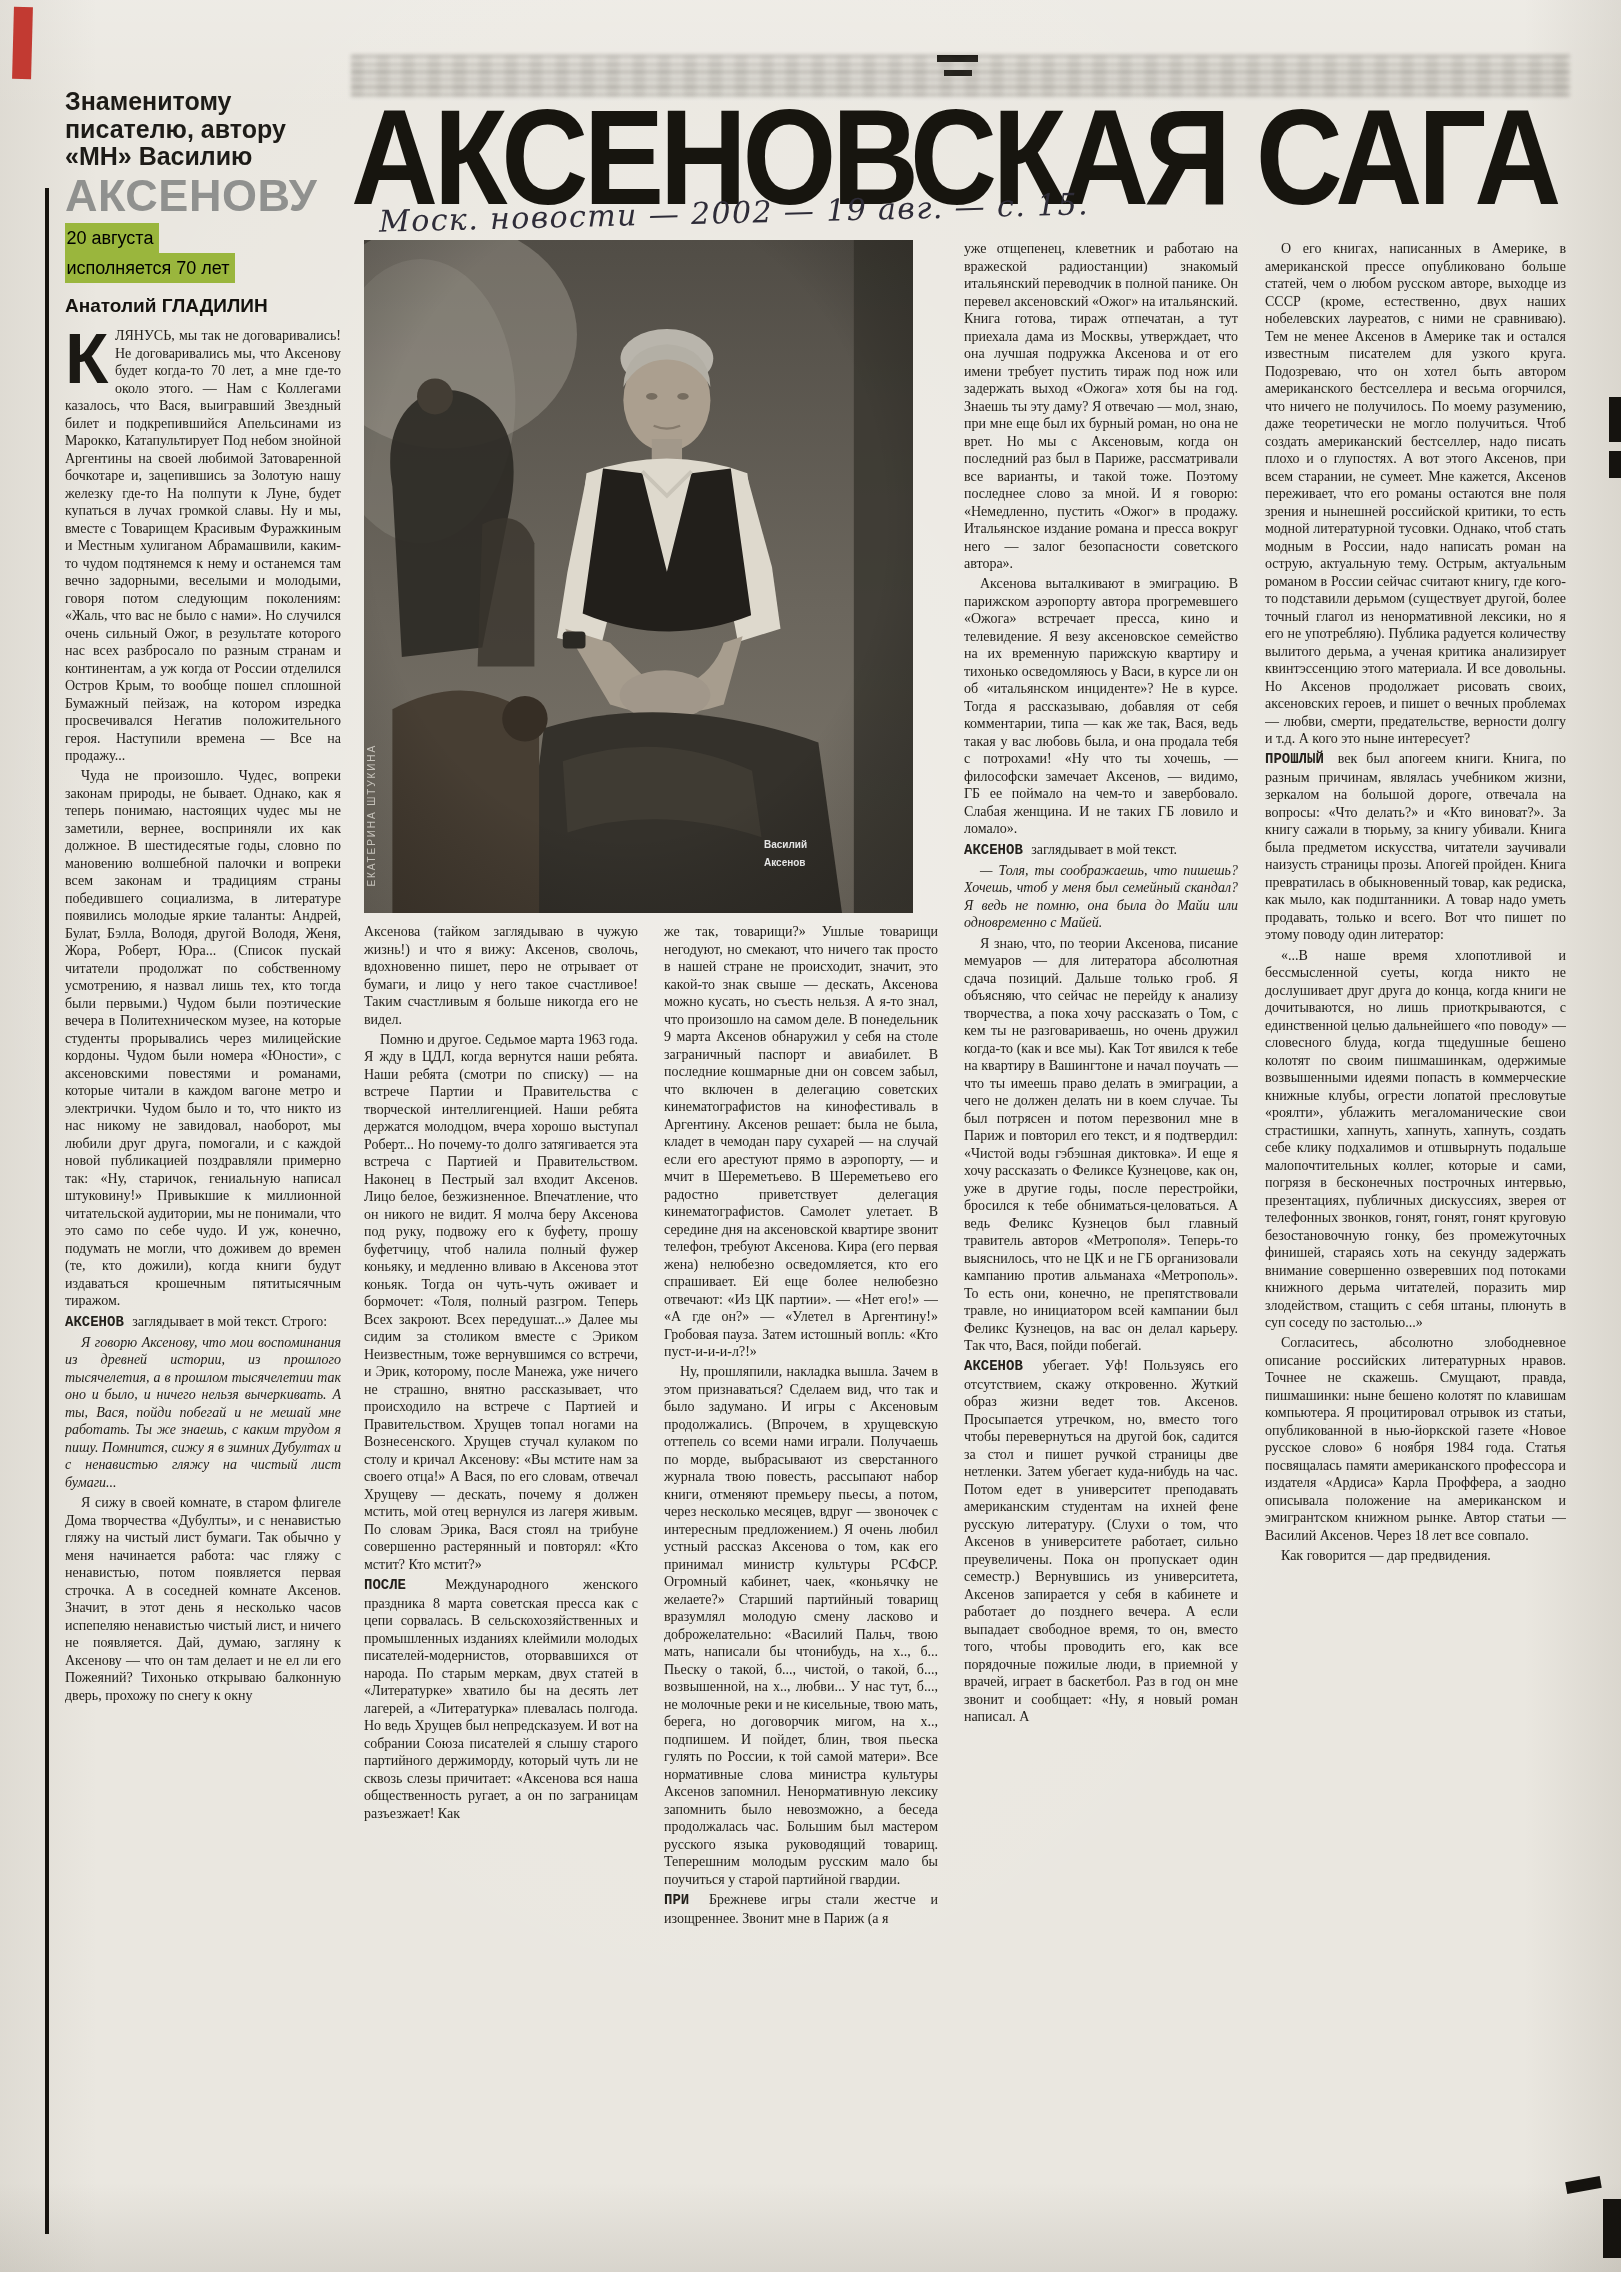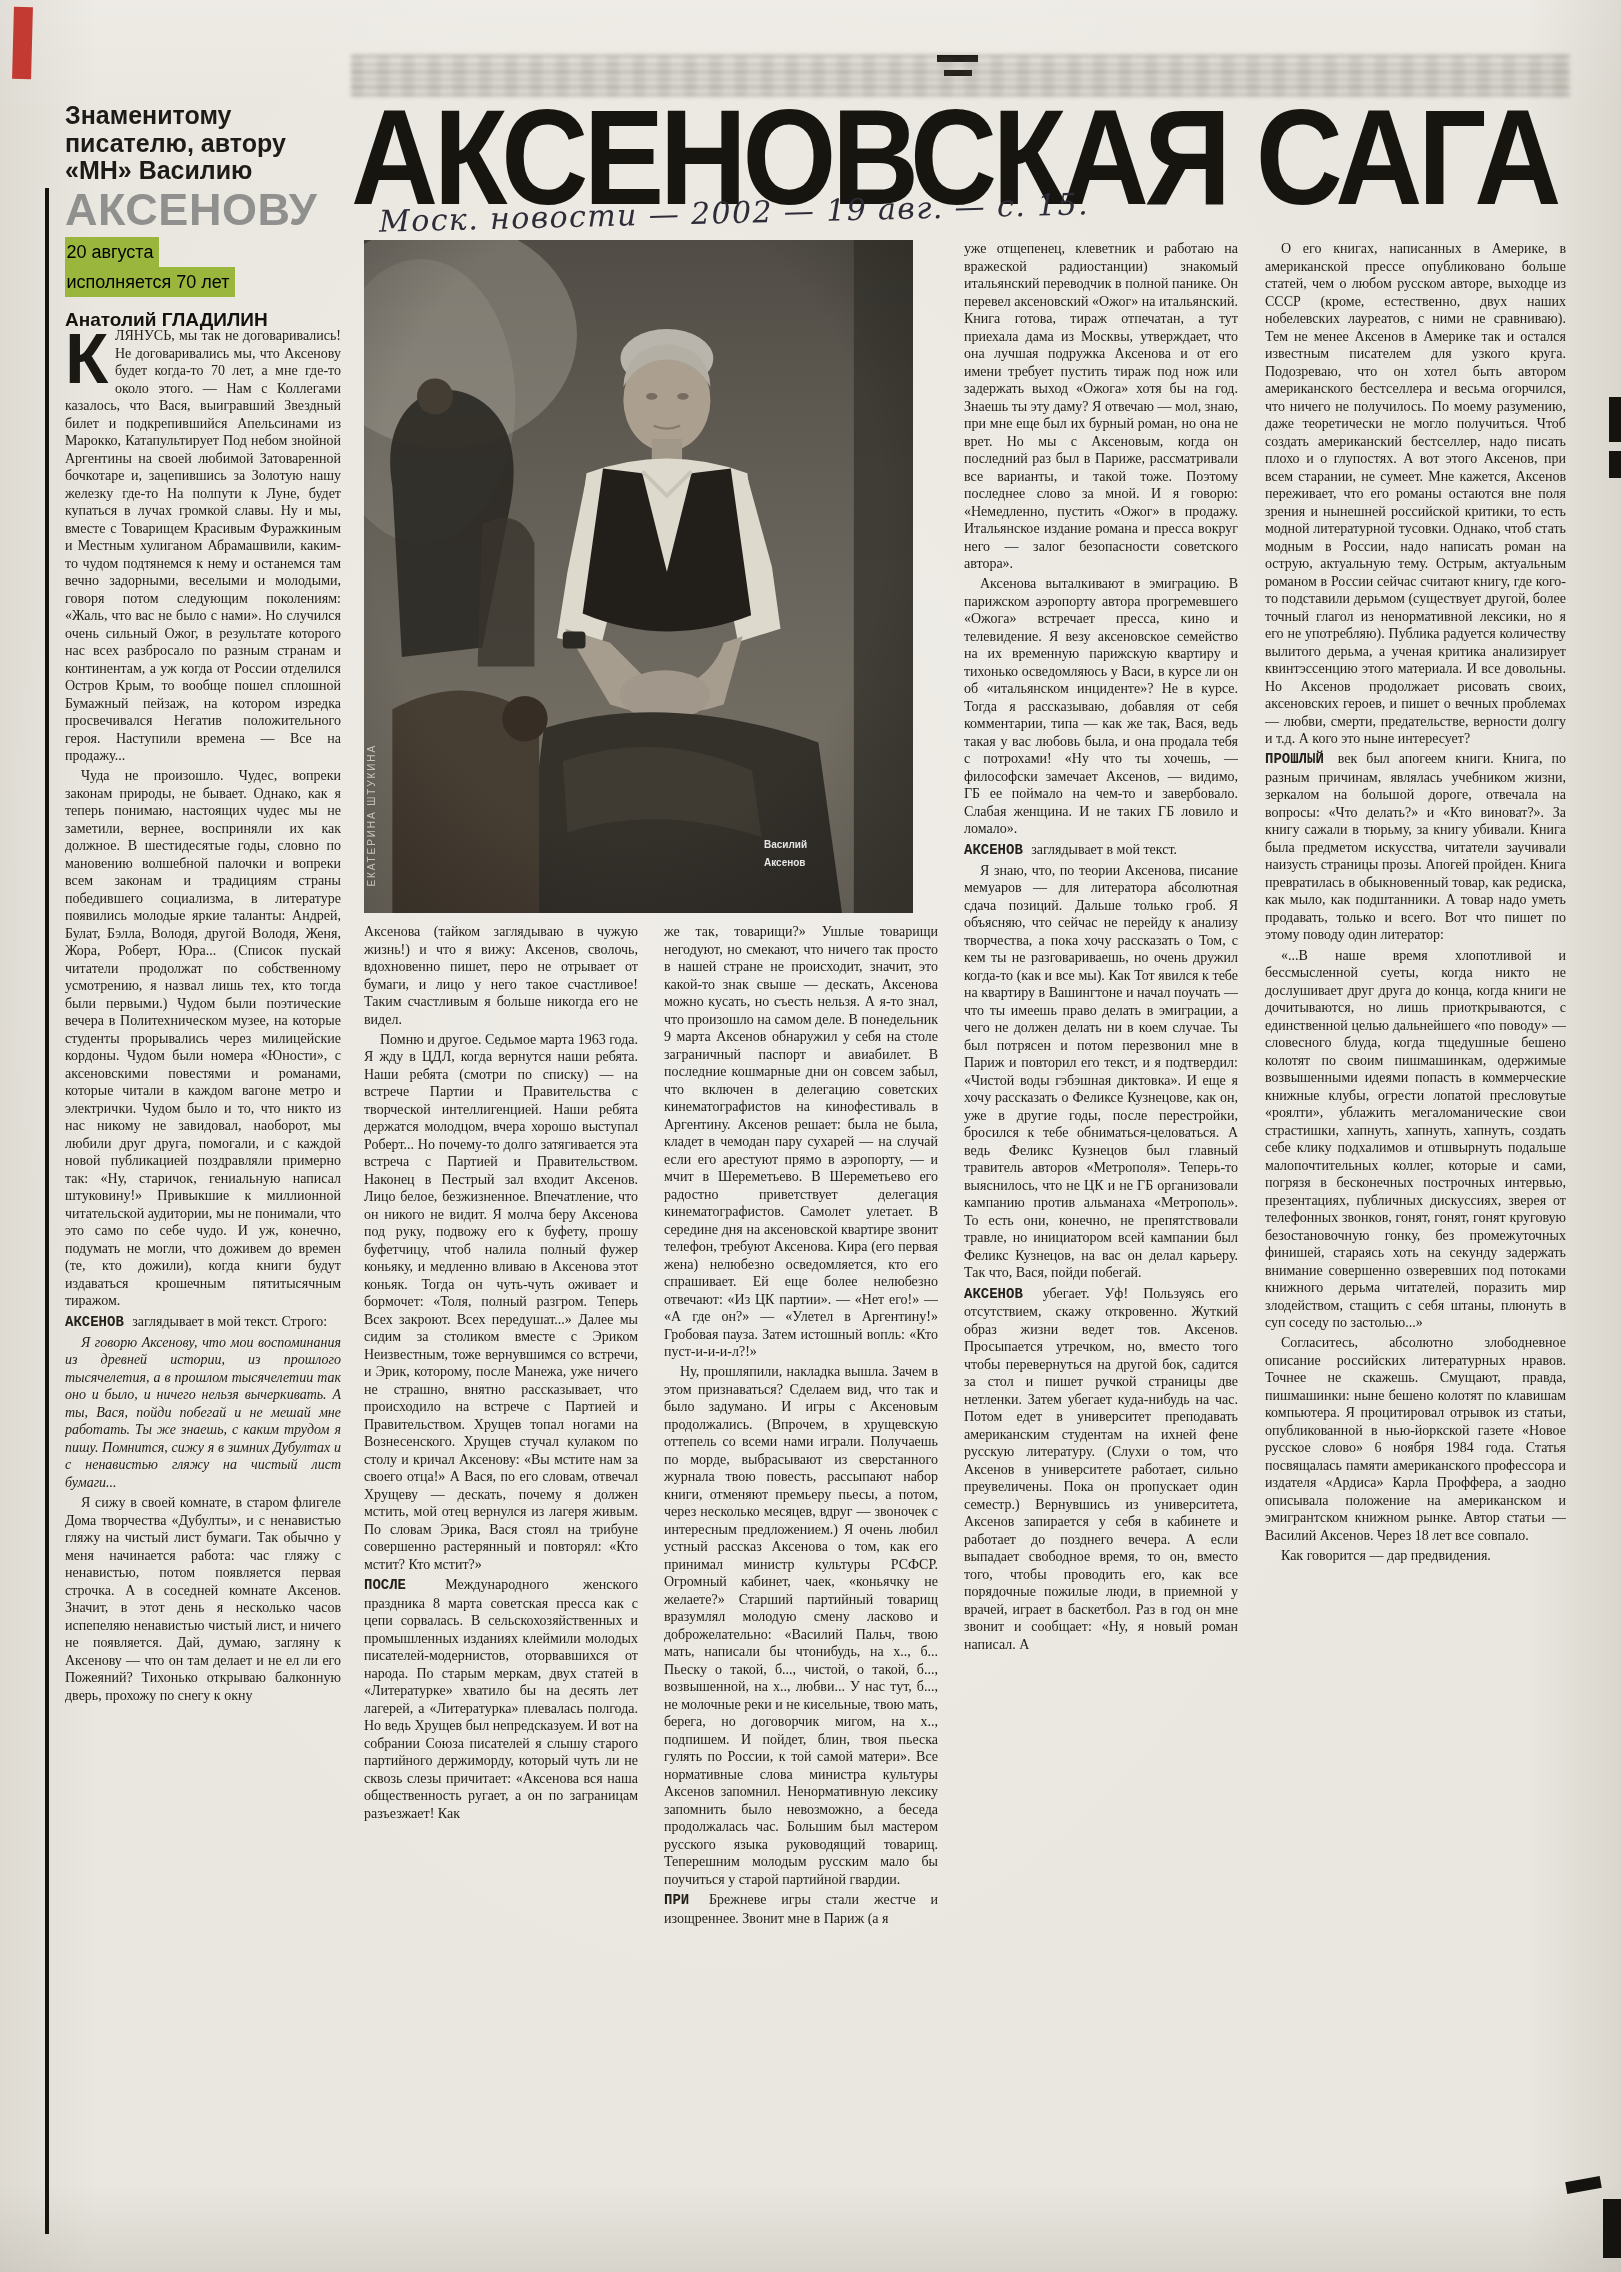--- a/index.html
+++ b/index.html
@@ -27,21 +27,21 @@
   .mark-b1{left:1566px;top:2179px;width:35px;height:12.3px;transform:rotate(-10deg);}
   .mark-b2{left:1603px;top:2199px;width:19px;height:59px;}
   .texture{position:absolute;left:351px;top:55px;width:1219px;height:42px;
     background:
       repeating-linear-gradient(180deg, rgba(70,66,58,.40) 0 3.3px, rgba(216,212,202,.10) 3.3px 7.6px),
       repeating-linear-gradient(90deg, rgba(70,66,58,.12) 0 12.3px, rgba(0,0,0,0) 12.3px 25.6px);
     filter:blur(1.9px);opacity:.8;}
 
   
   .masthead{position:absolute;left:65px;top:88px;width:284px;color:#1d1b17;
-    font-family:"Liberation Sans", sans-serif;margin-top:14px;}
+    font-family:"Liberation Sans", sans-serif;}
   .ded-line{font-weight:700;font-size:25px;line-height:27.5px;}
   .big-name{font-weight:700;font-size:45px;line-height:47px;color:var(--name-gray,#90918f);
     letter-spacing:0.5px;margin:1.9px 0 3.8px;}
   .date-line{display:inline-block;background:var(--accent-green,#9ab63d);
     font-weight:400;font-size:18px;line-height:29px;padding:0.5px 5.7px 0.5px 1.4px;color:#000000;}
   .author{margin-top:12.3px;font-weight:700;font-size:19px;color:#14120e;}
 
   
   .headline{position:absolute;left:351px;top:90px;margin:0;white-space:nowrap;
     font-family:"Liberation Sans", sans-serif;font-weight:700;
@@ -172,20 +172,21 @@
     </section>
   <section class="col c3">
       <p class="para noindent">же так, товарищи?» Ушлые товарищи негодуют, но смекают, что ничего так просто в нашей стране не происходит, значит, это какой-то знак свыше — дескать, Аксенова можно кусать, но съесть нельзя. А я-то знал, что произошло на самом деле. В понедельник 9 марта Аксенов обнаружил у себя на столе заграничный паспорт и авиабилет. В последние кошмарные дни он совсем забыл, что включен в делегацию советских кинематографистов на кинофестиваль в Аргентину. Аксенов решает: была не была, кладет в чемодан пару сухарей — на случай если его арестуют прямо в аэропорту, — и мчит в Шереметьево. В Шереметьево его радостно приветствует делегация кинематографистов. Самолет улетает. В середине дня на аксеновской квартире звонит телефон, требуют Аксенова. Кира (его первая жена) нелюбезно осведомляется, кто его спрашивает. Ей еще более нелюбезно отвечают: «Из ЦК партии». — «Нет его!» — «А где он?» — «Улетел в Аргентину!» Гробовая пауза. Затем истошный вопль: «Кто пуст-и-и-и-л?!»</p>
       <p class="para">Ну, прошляпили, накладка вышла. Зачем в этом признаваться? Сделаем вид, что так и было задумано. И игры с Аксеновым продолжались. (Впрочем, в хрущевскую оттепель со всеми нами играли. Получаешь по морде, выбрасывают из сверстанного журнала твою повесть, рассыпают набор книги, отменяют премьеру пьесы, а потом, через несколько месяцев, вдруг — звоночек с интересным предложением.) Я очень любил устный рассказ Аксенова о том, как его принимал министр культуры РСФСР. Огромный кабинет, чаек, «коньячку не желаете?» Старший партийный товарищ вразумлял молодую смену ласково и доброжелательно: «Василий Пальч, твою мать, написали бы чтонибудь, на х.., б... Пьеску о такой, б..., чистой, о такой, б..., возвышенной, на х.., любви... У нас тут, б..., не молочные реки и не кисельные, твою мать, берега, но договорчик мигом, на х.., подпишем. И пойдет, блин, твоя пьеска гулять по России, к той самой матери». Все нормативные слова министра культуры Аксенов запомнил. Ненормативную лексику запомнить было невозможно, а беседа продолжалась час. Большим был мастером русского языка руководящий товарищ. Теперешним молодым русским мало бы поучиться у старой партийной гвардии.</p>
       <p class="para noindent"><b class="lead">ПРИ </b>Брежневе игры стали жестче и изощреннее. Звонит мне в Париж (а я</p>
     </section>
   <section class="col c4">
       <p class="para noindent">уже отщепенец, клеветник и работаю на вражеской радиостанции) знакомый итальянский переводчик в полной панике. Он перевел аксеновский «Ожог» на итальянский. Книга готова, тираж отпечатан, а тут приехала дама из Москвы, утверждает, что она лучшая подружка Аксенова и от его имени требует пустить тираж под нож или задержать выход «Ожога» хотя бы на год. Знаешь ты эту даму? Я отвечаю — мол, знаю, при мне еще был их бурный роман, но она не врет. Но мы с Аксеновым, когда он последний раз был в Париже, рассматривали все варианты, и такой тоже. Поэтому последнее слово за мной. И я говорю: «Немедленно, пустить «Ожог» в продажу. Итальянское издание романа и пресса вокруг него — залог безопасности советского автора».</p>
       <p class="para">Аксенова выталкивают в эмиграцию. В парижском аэропорту автора прогремевшего «Ожога» встречает пресса, кино и телевидение. Я везу аксеновское семейство на их временную парижскую квартиру и тихонько осведомляюсь у Васи, в курсе ли он об «итальянском инциденте»? Не в курсе. Тогда я рассказываю, добавляя от себя комментарии, типа — как же так, Вася, ведь такая у вас любовь была, и она продала тебя с потрохами! «Ну что ты хочешь, — философски замечает Аксенов, — видимо, ГБ ее поймало на чем-то и завербовало. Слабая женщина. И не таких ГБ ловило и ломало».</p>
       <p class="para noindent"><b class="lead">АКСЕНОВ </b>заглядывает в мой текст.</p>
+      <p class="para italic">— Толя, ты соображаешь, что пишешь? Хочешь, чтоб у меня был семейный скандал? Я ведь не помню, она была до Майи или одновременно с Майей.</p>
       <p class="para">Я знаю, что, по теории Аксенова, писание мемуаров — для литератора абсолютная сдача позиций. Дальше только гроб. Я объясняю, что сейчас не перейду к анализу творчества, а пока хочу рассказать о Том, с кем ты не разговариваешь, но очень дружил когда-то (как и все мы). Как Тот явился к тебе на квартиру в Вашингтоне и начал поучать — что ты имеешь право делать в эмиграции, а чего не должен делать ни в коем случае. Ты был потрясен и потом перезвонил мне в Париж и повторил его текст, и я подтвердил: «Чистой воды гэбэшная диктовка». И еще я хочу рассказать о Феликсе Кузнецове, как он, уже в другие годы, после перестройки, бросился к тебе обниматься-целоваться. А ведь Феликс Кузнецов был главный травитель авторов «Метрополя». Теперь-то выяснилось, что не ЦК и не ГБ организовали кампанию против альманаха «Метрополь». То есть они, конечно, не препятствовали травле, но инициатором всей кампании был Феликс Кузнецов, на вас он делал карьеру. Так что, Вася, пойди побегай.</p>
       <p class="para noindent"><b class="lead">АКСЕНОВ </b>убегает. Уф! Пользуясь его отсутствием, скажу откровенно. Жуткий образ жизни ведет тов. Аксенов. Просыпается утречком, но, вместо того чтобы перевернуться на другой бок, садится за стол и пишет ручкой страницы две нетленки. Затем убегает куда-нибудь на час. Потом едет в университет преподавать американским студентам на ихней фене русскую литературу. (Слухи о том, что Аксенов в университете работает, сильно преувеличены. Пока он пропускает один семестр.) Вернувшись из университета, Аксенов запирается у себя в кабинете и работает до позднего вечера. А если выпадает свободное время, то он, вместо того, чтобы проводить его, как все порядочные пожилые люди, в приемной у врачей, играет в баскетбол. Раз в год он мне звонит и сообщает: «Ну, я новый роман написал. А</p>
     </section>
   <section class="col c5">
       <p class="para">О его книгах, написанных в Америке, в американской прессе опубликовано больше статей, чем о любом русском авторе, выходце из СССР (кроме, естественно, двух наших нобелевских лауреатов, с ними не сравниваю). Тем не менее Аксенов в Америке так и остался известным писателем для узкого круга. Подозреваю, что он хотел быть автором американского бестселлера и весьма огорчился, что ничего не получилось. По моему разумению, даже теоретически не могло получиться. Чтоб создать американский бестселлер, надо писать плохо и о глупостях. А вот этого Аксенов, при всем старании, не сумеет. Мне кажется, Аксенов переживает, что его романы остаются вне поля зрения и нынешней российской критики, то есть модной литературной тусовки. Однако, чтоб стать модным в России, надо написать роман на острую, актуальную тему. Острым, актуальным романом в России сейчас считают книгу, где кого-то подставили дерьмом (существует другой, более точный глагол из ненормативной лексики, но я его не употребляю). Публика радуется количеству вылитого дерьма, а ученая критика анализирует квинтэссенцию этого материала. И все довольны. Но Аксенов продолжает рисовать своих, аксеновских героев, и пишет о вечных проблемах — любви, смерти, предательстве, верности долгу и т.д. А кого это ныне интересует?</p>
       <p class="para noindent"><b class="lead">ПРОШЛЫЙ </b>век был апогеем книги. Книга, по разным причинам, являлась учебником жизни, зеркалом на большой дороге, отвечала на вопросы: «Что делать?» и «Кто виноват?». За книгу сажали в тюрьму, за книгу убивали. Книга была предметом искусства, читатели заучивали наизусть страницы прозы. Апогей пройден. Книга превратилась в обыкновенный товар, как редиска, как мыло, как подштанники. А товар надо уметь продавать, только и всего. Вот что пишет по этому поводу один литератор:</p>
       <p class="para">«...В наше время хлопотливой и бессмысленной суеты, когда никто не дослушивает друг друга до конца, когда книги не дочитываются, но лишь приоткрываются, с единственной целью дальнейшего «по поводу» — словесного блуда, когда тщедушные бешено колотят по своим пишмашинкам, одержимые возвышенными идеями попасть в коммерческие книжные клубы, огрести лопатой пресловутые «роялти», ублажить мегаломанические свои страстишки, хапнуть, хапнуть, хапнуть, создать себе клику подхалимов и отшвырнуть подальше малопочтительных коллег, которые и сами, погрязя в бесконечных построчных интервью, презентациях, публичных дискуссиях, зверея от телефонных звонков, гонят, гонят, гонят круговую безостановочную гонку, без промежуточных финишей, стараясь хоть на секунду задержать внимание совершенно озверевших под потоками книжного дерьма читателей, поразить мир злодейством, стащить с себя штаны, плюнуть в суп соседу по застолью...»</p>
       <p class="para">Согласитесь, абсолютно злободневное описание российских литературных нравов. Точнее не скажешь. Смущают, правда, пишмашинки: ныне бешено колотят по клавишам компьютера. Я процитировал отрывок из статьи, опубликованной в нью-йоркской газете «Новое русское слово» 6 ноября 1984 года. Статья посвящалась памяти американского профессора и издателя «Ардиса» Карла Проффера, а заодно описывала положение на американском и эмигрантском книжном рынке. Автор статьи — Василий Аксенов. Через 18 лет все совпало.</p>
       <p class="para">Как говорится — дар предвидения.</p>
     </section>

